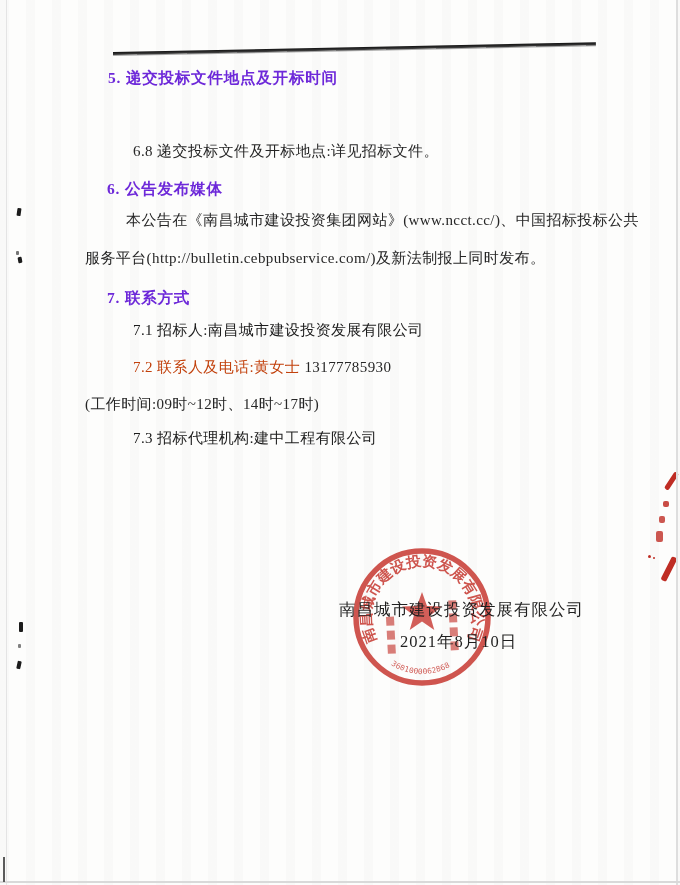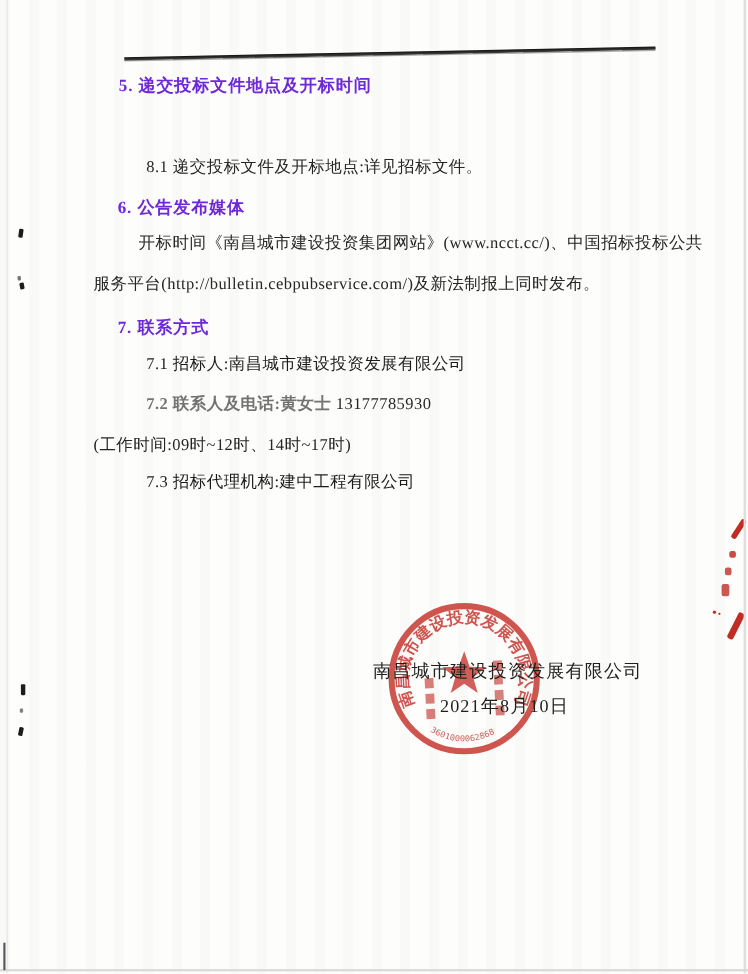--- a/index.html
+++ b/index.html
@@ -10,21 +10,21 @@
       #fdfdfc;
     font-family:"Liberation Serif","DejaVu Serif",serif;
   }
   .page{position:absolute;inset:0;}
   .line{
     position:absolute;white-space:nowrap;
     font-size:15px;color:#262626;letter-spacing:0.4px;
   }
   .heading{font-weight:bold;color:#6d28d9;font-size:15.5px;letter-spacing:0.8px;}
   .semibold{font-weight:normal;color:#1b1b1b;}
-  .bseg{font-weight:bold;color:#737373;}
+  .bseg{font-weight:normal;color:#c2410c;}
   .sig{font-size:16.5px;color:#1f1f1f;letter-spacing:1px;z-index:3;}
   .top-rule{
     position:absolute;left:113px;top:52px;width:483px;height:3px;
     background:linear-gradient(#111,#444);
     transform:rotate(-1.15deg);transform-origin:left center;
     box-shadow:0 1px 0 rgba(90,90,90,.5);
   }
   .edge-v-left{position:absolute;left:6px;top:0;width:1px;height:885px;background:#e4e4e4;}
   .edge-v-right{position:absolute;left:676px;top:0;width:2px;height:885px;background:#dedede;}
   .edge-h-bottom{position:absolute;left:0;top:881px;width:680px;height:2px;background:#d9d9d9;}
@@ -34,24 +34,24 @@
   .seal{position:absolute;left:347px;top:542px;width:150px;height:150px;z-index:1;opacity:.92;}
 </style>
 </head>
 <body>
 
 <div class="page">
 
   <div class="top-rule"></div>
 
   <div class="line heading" style="left:108px;top:68px">5. 递交投标文件地点及开标时间</div>
-  <div class="line" style="left:133px;top:142px">8.1 递交投标文件及开标地点:详见招标文件。</div>
+  <div class="line" style="left:133px;top:142px">6.8 递交投标文件及开标地点:详见招标文件。</div>
 
   <div class="line heading" style="left:107px;top:179px">6. 公告发布媒体</div>
-  <div class="line" style="left:126px;top:211px">开标时间《南昌城市建设投资集团网站》(www.ncct.cc/)、中国招标投标公共</div>
+  <div class="line" style="left:126px;top:211px">本公告在《南昌城市建设投资集团网站》(www.ncct.cc/)、中国招标投标公共</div>
   <div class="line" style="left:85px;top:249px">服务平台(http://bulletin.cebpubservice.com/)及新法制报上同时发布。</div>
 
   <div class="line heading" style="left:107px;top:288px">7. 联系方式</div>
   <div class="line semibold" style="left:133px;top:321px">7.1 招标人:南昌城市建设投资发展有限公司</div>
   <div class="line" style="left:133px;top:358px"><span class="bseg">7.2 联系人及电话:黄女士</span><span> 13177785930</span></div>
   <div class="line" style="left:85px;top:395px">(工作时间:09时~12时、14时~17时)</div>
   <div class="line semibold" style="left:133px;top:429px">7.3 招标代理机构:建中工程有限公司</div>
 
   <svg class="seal" viewBox="-75 -75 150 150">
     <defs>

